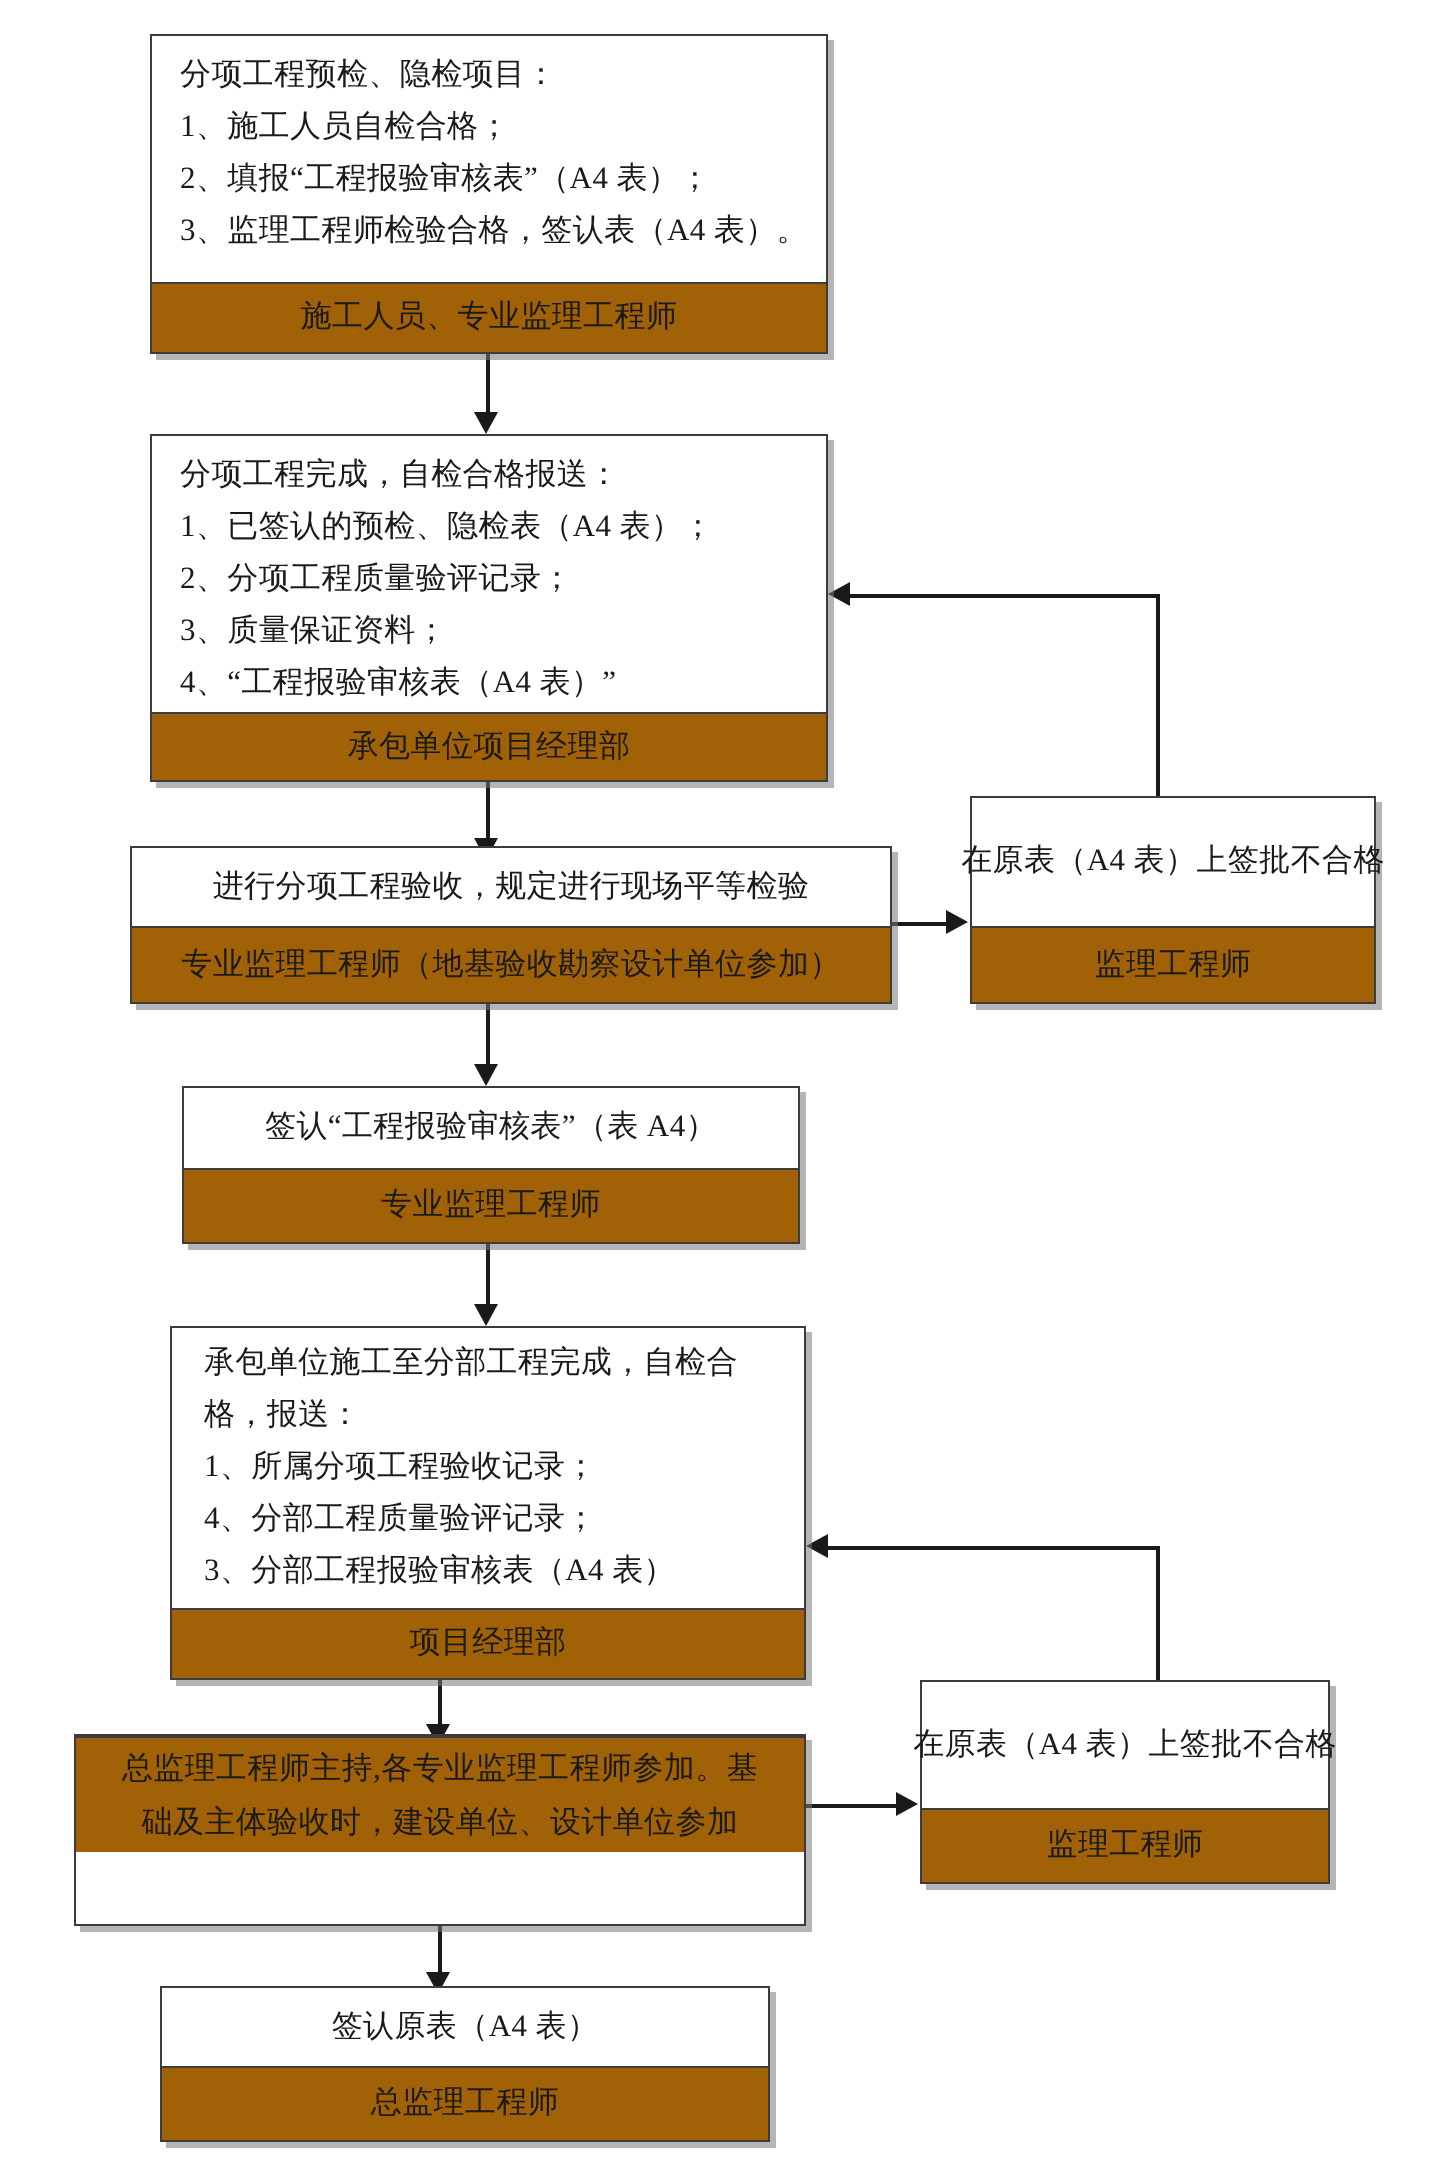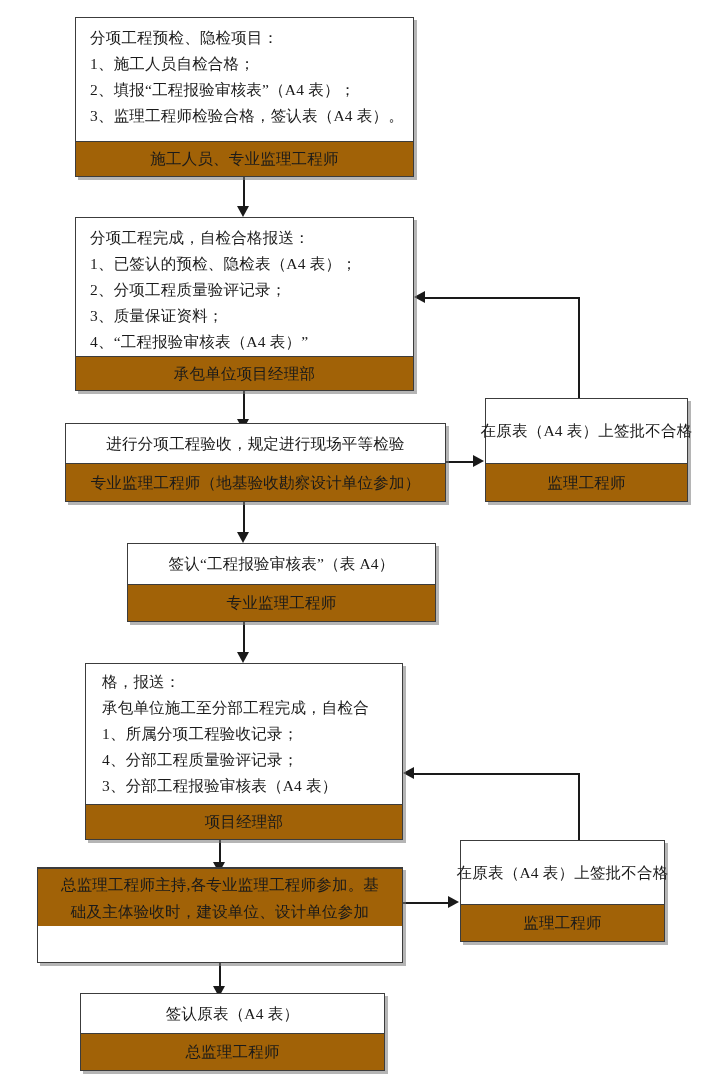--- a/index.html
+++ b/index.html
@@ -168,36 +168,36 @@
   <div class="seg hseg" style="left:446px; top:461px; width:28px;"></div>
   <div class="arrow arrow-right" style="left:473px; top:455px;"></div>
 
   <div class="seg vseg" style="left:578px; top:297px; height:101px;"></div>
   <div class="seg hseg" style="left:425px; top:297px; width:154px;"></div>
   <div class="arrow arrow-left" style="left:414px; top:291px;"></div>
 
   <div class="seg vseg" style="left:243px; top:502px; height:33px;"></div>
   <div class="arrow arrow-down" style="left:237px; top:532px;"></div>
 
-  <div class="node" style="left:91px; top:543px; width:309px; height:79px;margin-left:36px;">
+  <div class="node" style="left:91px; top:543px; width:309px; height:79px;">
     <div class="body centered" style="height:40px;">
       <div class="line">签认“工程报验审核表”（表 A4）</div>
     </div>
     <div class="role" style="height:37px;">
       <span class="line">专业监理工程师</span>
     </div>
   </div>
 
   <div class="seg vseg" style="left:243px; top:622px; height:33px;"></div>
   <div class="arrow arrow-down" style="left:237px; top:652px;"></div>
 
   <div class="node" style="left:85px; top:663px; width:318px; height:177px;">
     <div class="body multi" style="height:140px;">
+      <div class="line">承包单位施工至分部工程完成，自检合</div>
       <div class="line">格，报送：</div>
-      <div class="line">承包单位施工至分部工程完成，自检合</div>
       <div class="line">1、所属分项工程验收记录；</div>
       <div class="line">4、分部工程质量验评记录；</div>
       <div class="line">3、分部工程报验审核表（A4 表）</div>
     </div>
     <div class="role" style="height:35px;">
       <span class="line">项目经理部</span>
     </div>
   </div>
 
   <div class="seg vseg" style="left:219px; top:840px; height:25px;"></div>

